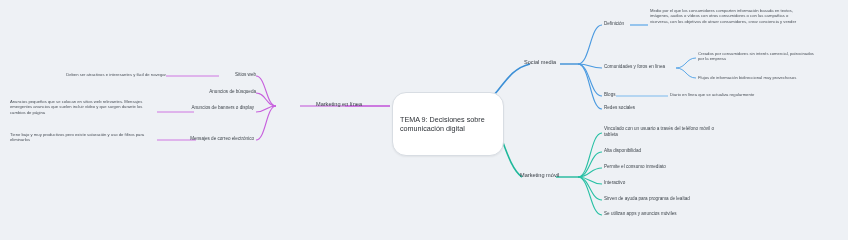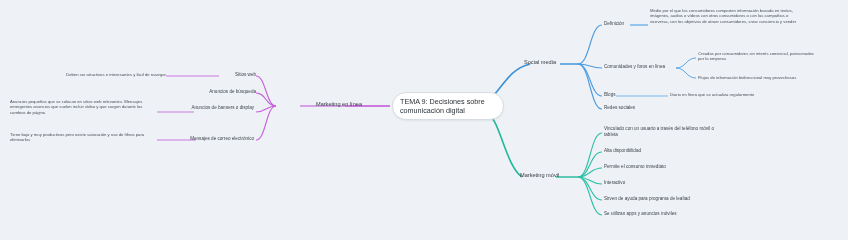--- a/index.html
+++ b/index.html
@@ -31,21 +31,21 @@
     position: absolute;
     white-space: pre-line;
     line-height: 1.25;
   }
   .central {
     background: #ffffff;
     border: 1px solid #d8dde3;
     border-radius: 14px;
     color: #2d3136;
     font-size: 7.2px;
-    padding: 4px 7px;
+    padding: 22px 7px;
     width: 112px;
     box-sizing: border-box;
     box-shadow: 0 1px 2px rgba(0,0,0,0.06);
   }
   .lvl1 {
     font-size: 5.6px;
     color: #3b4148;
   }
   .lvl2 {
     font-size: 4.6px;

